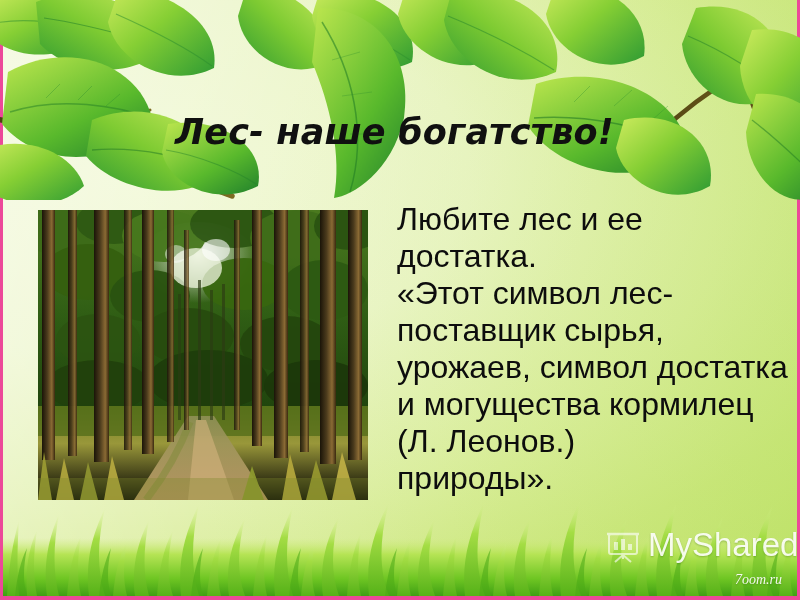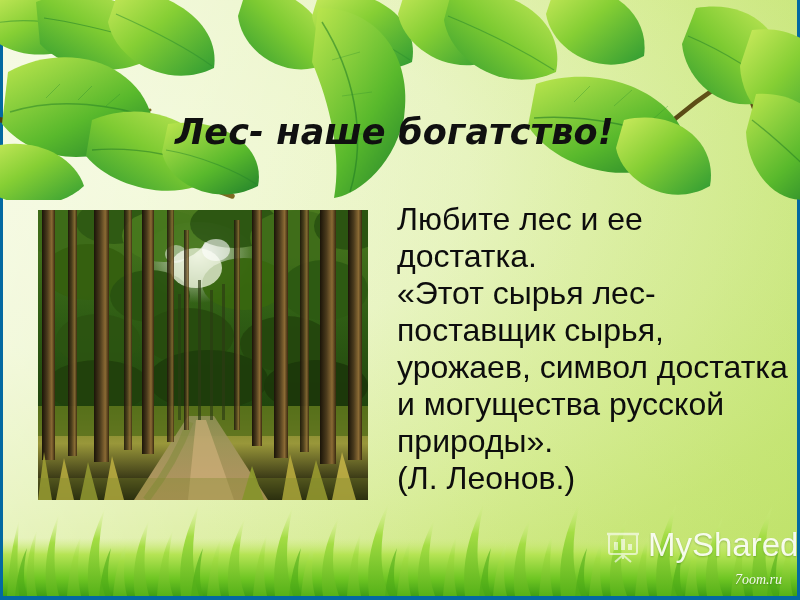--- a/index.html
+++ b/index.html
@@ -3,21 +3,21 @@
 <meta charset="utf-8">
 <style>
   html,body{margin:0;padding:0;}
   body{
     width:800px;height:600px;overflow:hidden;
     font-family:"Liberation Sans", sans-serif;
     background:#ffffff;
   }
   #slide{
     position:relative;width:800px;height:600px;overflow:hidden;
-    background:#0369a1;
+    background:#ec4899;
     box-sizing:border-box;
   }
   
   .bg{
     position:absolute;left:3px;top:0;right:3px;bottom:4px;
     background:
       radial-gradient(120% 90% at 18% 30%, #eef7cd 0%, #e9f4c2 34%, #dcee9f 62%, #cfe882 82%, #c7e572 100%);
   }
   .bg-wash{
     position:absolute;left:3px;top:0;right:3px;bottom:4px;
@@ -262,26 +262,26 @@
         <path d="M294 290 L 304 242 L 318 290 Z" fill="#bdae44"></path>
         <path d="M204 290 L 214 256 L 226 290 Z" fill="#8d9a2e"></path>
       </g>
       <rect y="268" width="330" height="22" fill="#7d8a2c" opacity=".35"></rect>
     </svg>
   </div>
 
   <div class="bodytext">
     <span class="ln">Любите лес и ее</span>
     <span class="ln">достатка.</span>
-    <span class="ln">«Этот сырья лес-</span>
+    <span class="ln">«Этот символ лес-</span>
     <span class="ln">поставщик сырья,</span>
     <span class="ln">урожаев, символ достатка</span>
-    <span class="ln">и могущества русской</span>
+    <span class="ln">и могущества кормилец</span>
+    <span class="ln">(Л. Леонов.)</span>
     <span class="ln">природы».</span>
-    <span class="ln">(Л. Леонов.)</span>
   </div>
 
   <div class="grass">
     <svg width="794" height="110" viewBox="0 0 794 110" preserveAspectRatio="none" xmlns="http://www.w3.org/2000/svg">
       <defs>
         <linearGradient id="gr" x1="0" y1="0" x2="0" y2="1">
           <stop offset="0" stop-color="#cfeb7e" stop-opacity="0"></stop>
           <stop offset="0.28" stop-color="#b6e455"></stop>
           <stop offset="0.7" stop-color="#6fc623"></stop>
           <stop offset="1" stop-color="#3f9f14"></stop>

